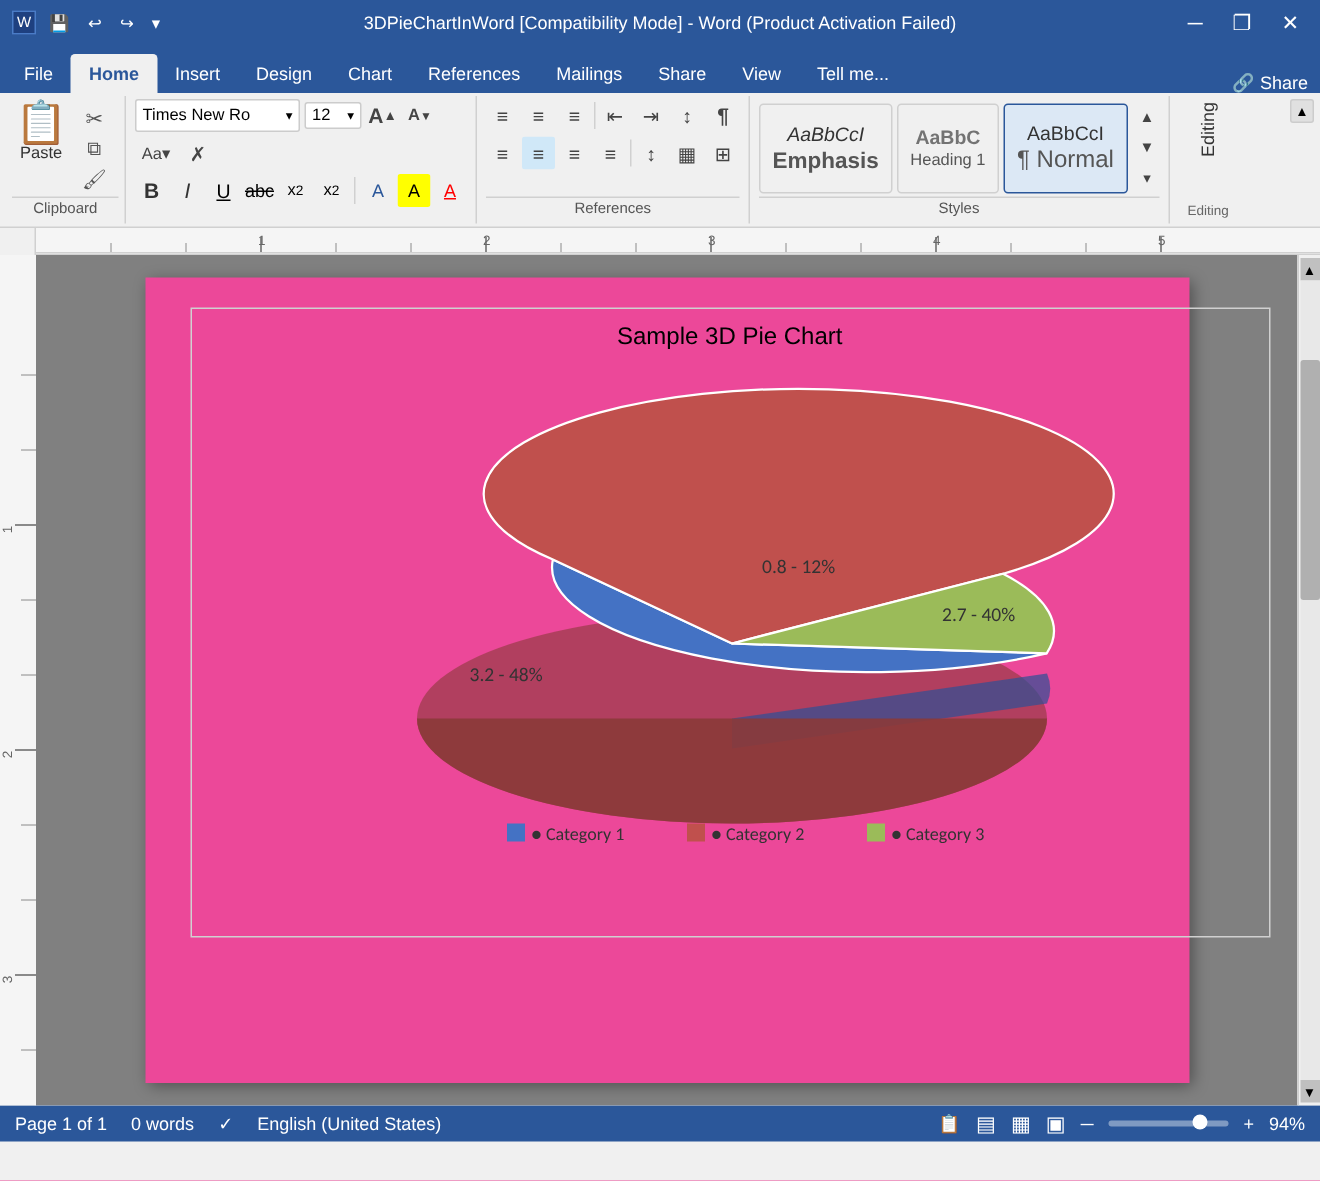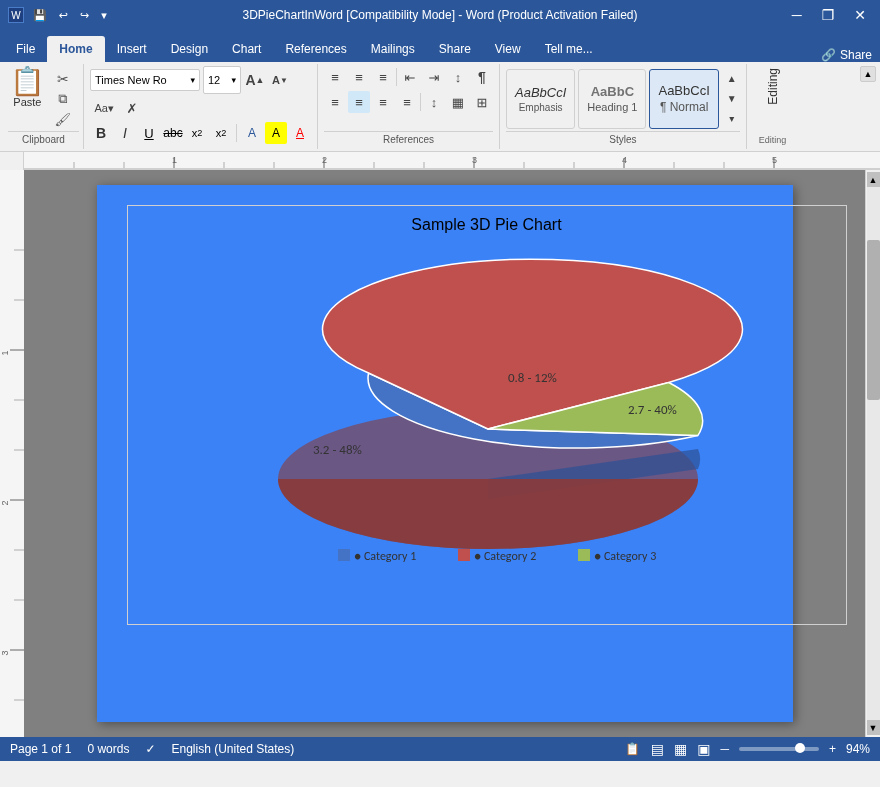--- a/index.html
+++ b/index.html
@@ -62,21 +62,21 @@
       display: flex; align-items: center; justify-content: center;
       cursor: pointer; border-radius: 2px; font-size: 13px; color: #555;
     }
     .font-name-select {
       width: 110px; height: 22px; font-size: 11px;
       border: 1px solid #ccc; padding: 0 4px; background: white;
       display: flex; align-items: center; justify-content: space-between;
       cursor: pointer; border-radius: 2px;
     }
     .font-size-select {
-      width: 38px; height: 28px; font-size: 11px;
+      width: 38px; height: 18px; font-size: 11px;
       border: 1px solid #ccc; padding: 0 4px; background: white;
       display: flex; align-items: center; justify-content: space-between;
       cursor: pointer; border-radius: 2px;
     }
     .icon-btn {
       width: 22px; height: 22px;
       display: flex; align-items: center; justify-content: center;
       cursor: pointer; border-radius: 2px; font-size: 13px; color: #444;
       border: 1px solid transparent;
     }
@@ -220,31 +220,31 @@
       <div class="icon-btn" style="font-size:13px;">⊞</div>
     </div>
     <div class="rg-label">References</div>
   </div>
 
   <div style="display:flex;flex-direction:column;height:100%;padding:2px 6px;border-right:1px solid #d0d0d0;min-width:230px;">
     <div style="display:flex;gap:3px;flex:1;align-items:center;">
 
       <div style="padding:4px 8px;border:1px solid #d0d0d0;border-radius:3px;cursor:pointer;height:60px;display:flex;flex-direction:column;align-items:center;justify-content:center;min-width:65px;">
         <span style="font-size:13px;font-style:italic;color:#333;">AaBbCcI</span>
-        <span style="font-size:10px;color:#555;margin-top:2px;">Emphasis</span>
+        <span style="font-size:15px;color:#555;margin-top:2px;font-weight:bold;">Emphasis</span>
       </div>
 
       <div style="padding:4px 8px;border:1px solid #d0d0d0;border-radius:3px;cursor:pointer;height:60px;display:flex;flex-direction:column;align-items:center;justify-content:center;min-width:65px;">
         <span style="font-size:13px;color:#737373;font-weight:bold;">AaBbC</span>
         <span style="font-size:11px;color:#555;margin-top:2px;">Heading 1</span>
       </div>
 
       <div style="padding:4px 8px;border:1px solid #2b579a;border-radius:3px;cursor:pointer;height:60px;display:flex;flex-direction:column;align-items:center;justify-content:center;min-width:65px;background:#dce8f5;">
         <span style="font-size:13px;color:#333;">AaBbCcI</span>
-        <span style="font-size:12px;color:#555;margin-top:2px;">¶ Normal</span>
+        <span style="font-size:16px;color:#555;margin-top:2px;">¶ Normal</span>
       </div>
 
       <div style="display:flex;flex-direction:column;gap:2px;margin-left:2px;">
         <div class="icon-btn" style="width:16px;height:18px;font-size:10px;">▲</div>
         <div class="icon-btn" style="width:16px;height:18px;font-size:10px;">▼</div>
         <div class="icon-btn" style="width:16px;height:18px;font-size:10px;">▾</div>
       </div>
     </div>
     <div class="rg-label">Styles</div>
   </div>
@@ -302,21 +302,21 @@
       <text x="8" y="333" font-size="9" fill="#666" transform="rotate(-90,8,333)" text-anchor="middle">2</text>
       <line x1="14" y1="380" x2="24" y2="380" stroke="#666" stroke-width="0.5"></line>
       <line x1="14" y1="430" x2="24" y2="430" stroke="#666" stroke-width="0.5"></line>
       <line x1="10" y1="480" x2="24" y2="480" stroke="#666" stroke-width="1"></line>
       <text x="8" y="483" font-size="9" fill="#666" transform="rotate(-90,8,483)" text-anchor="middle">3</text>
       <line x1="14" y1="530" x2="24" y2="530" stroke="#666" stroke-width="0.5"></line>
     </svg>
   </div>
 
   <div style="flex:1;background:#808080;overflow:auto;display:flex;justify-content:center;padding:15px 10px;">
-    <div style="background:#3b82f6;width:696px;min-height:530px;box-shadow:2px 2px 10px rgba(0,0,0,0.4);padding:20px 30px;">
+    <div style="background:#ec4899;width:696px;min-height:530px;box-shadow:2px 2px 10px rgba(0,0,0,0.4);padding:20px 30px;">
 
       <div style="border:1px solid #d0d0d0;margin:0 auto;width:720px;height:420px;padding:10px;position:relative;">
         <div style="text-align:center;font-size:16px;margin-bottom:5px;">Sample 3D Pie Chart</div>
 
         <svg viewBox="0 0 700 340" width="700" height="340" style="display:block;margin:0 auto;">
 
           <ellipse cx="350" cy="240" rx="210" ry="70" fill="#8b3a38" opacity="0.6"></ellipse>
 
           <path d="M350,240 L560,210 A210,70 0 0,1 560,230 L350,260 Z" fill="#2d5096" opacity="0.7"></path>
 

